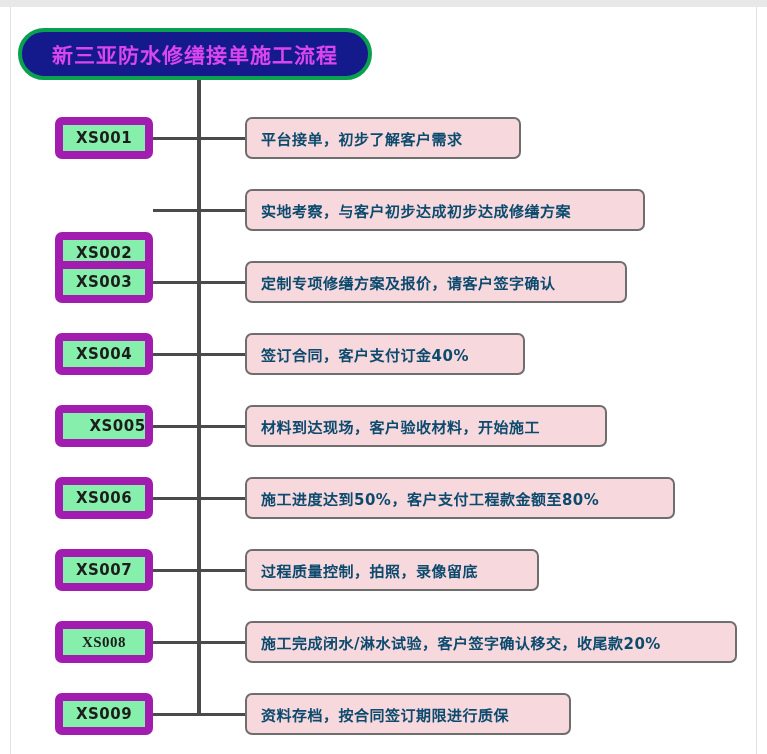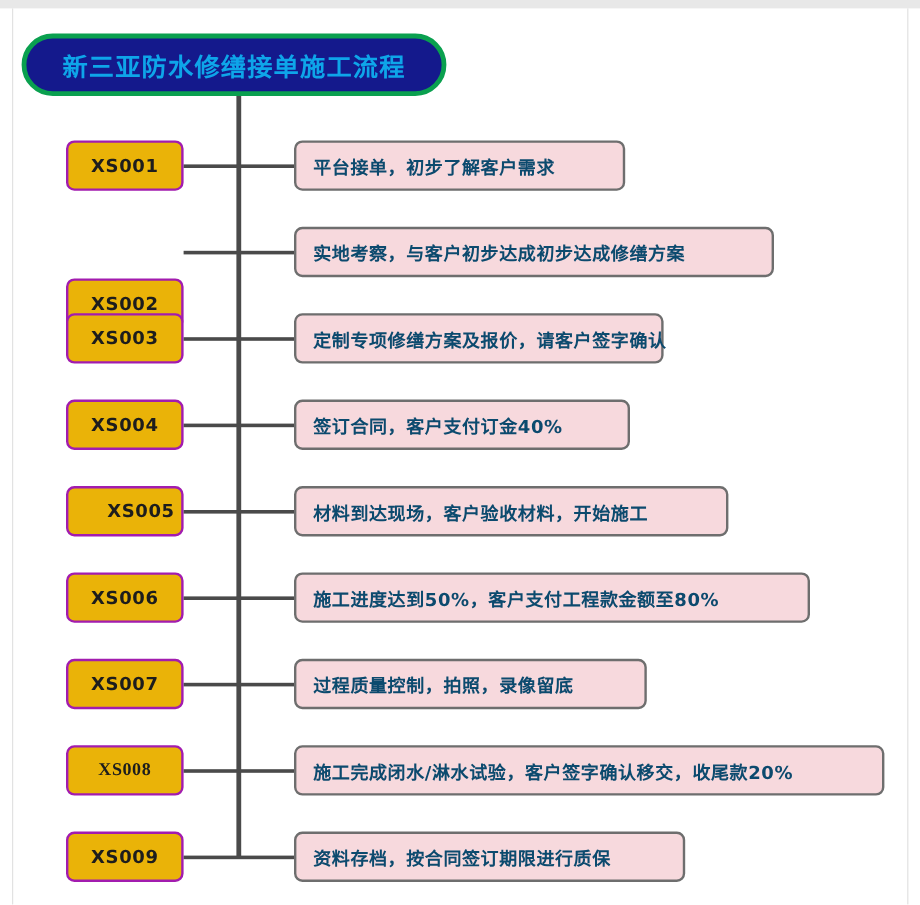--- a/index.html
+++ b/index.html
@@ -53,21 +53,21 @@
     top: 28px;
     width: 354px;
     height: 52px;
     box-sizing: border-box;
     background: #14198c;
     border: 4px solid #0aa04f;
     border-radius: 27px;
     display: flex;
     align-items: center;
     justify-content: center;
-    color: #0ea5e9;
+    color: #d946ef;
     font-size: 21px;
     font-weight: bold;
     letter-spacing: 1px;
     white-space: nowrap;
   }
 
   
   .spine {
     position: absolute;
     left: 197px;
@@ -80,22 +80,22 @@
     background: #4a4a4a;
   }
 
   
   .code-box {
     position: absolute;
     left: 55px;
     width: 98px;
     height: 42px;
     box-sizing: border-box;
-    background: #eab308;
-    border: 2px solid #a21caf;
+    background: #86efac;
+    border: 8px solid #a21caf;
     border-radius: 7px;
     display: flex;
     align-items: center;
     justify-content: center;
     color: #1d1d1d;
     font-size: 15px;
     font-weight: bold;
     letter-spacing: 0.5px;
   }
 
@@ -132,21 +132,21 @@
   <div class="spine" id="spine" style="top: 80px; height: 634px; left: 197px;"></div>
 
   <div id="rows">
       <div class="code-box" style="top: 117px;">XS001</div>
       <div class="step-box" style="top: 117px; width: 276px;">平台接单，初步了解客户需求</div>
       <div class="hline" style="top: 136.5px; left: 153px; width: 92px;"></div>
       <div class="code-box" style="top: 189px; margin-top: 43px;">XS002</div>
       <div class="step-box" style="top: 189px; width: 400px;">实地考察，与客户初步达成初步达成修缮方案</div>
       <div class="hline" style="top: 208.5px; left: 153px; width: 92px;"></div>
       <div class="code-box" style="top: 261px;">XS003</div>
-      <div class="step-box" style="top: 261px; width: 308px;">定制专项修缮方案及报价，请客户签字确认</div>
+      <div class="step-box" style="top: 261px; width: 382px;">定制专项修缮方案及报价，请客户签字确认</div>
       <div class="hline" style="top: 280.5px; left: 153px; width: 92px;"></div>
       <div class="code-box" style="top: 333px;">XS004</div>
       <div class="step-box" style="top: 333px; width: 280px;">签订合同，客户支付订金40%</div>
       <div class="hline" style="top: 352.5px; left: 153px; width: 92px;"></div>
       <div class="code-box" style="top: 405px; padding-left: 27px;">XS005</div>
       <div class="step-box" style="top: 405px; width: 362px;">材料到达现场，客户验收材料，开始施工</div>
       <div class="hline" style="top: 424.5px; left: 153px; width: 92px;"></div>
       <div class="code-box" style="top: 477px;">XS006</div>
       <div class="step-box" style="top: 477px; width: 430px;">施工进度达到50%，客户支付工程款金额至80%</div>
       <div class="hline" style="top: 496.5px; left: 153px; width: 92px;"></div>

